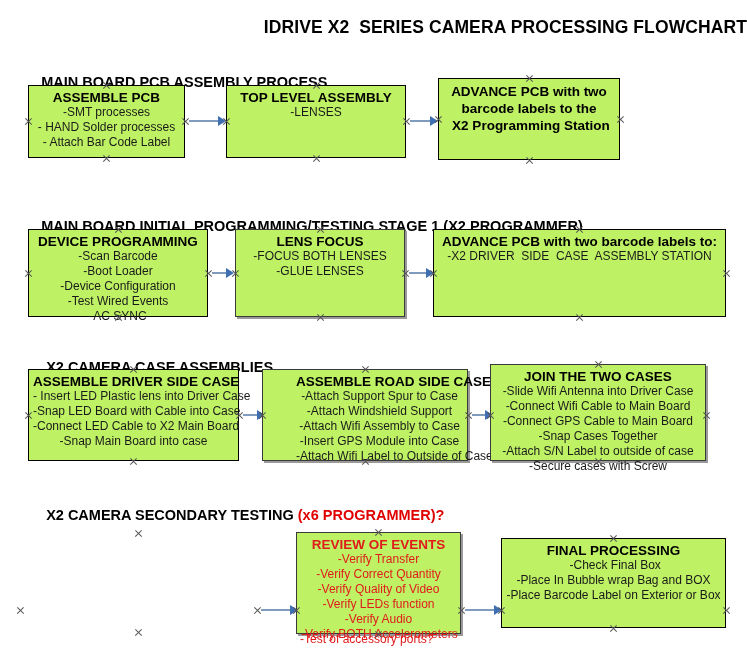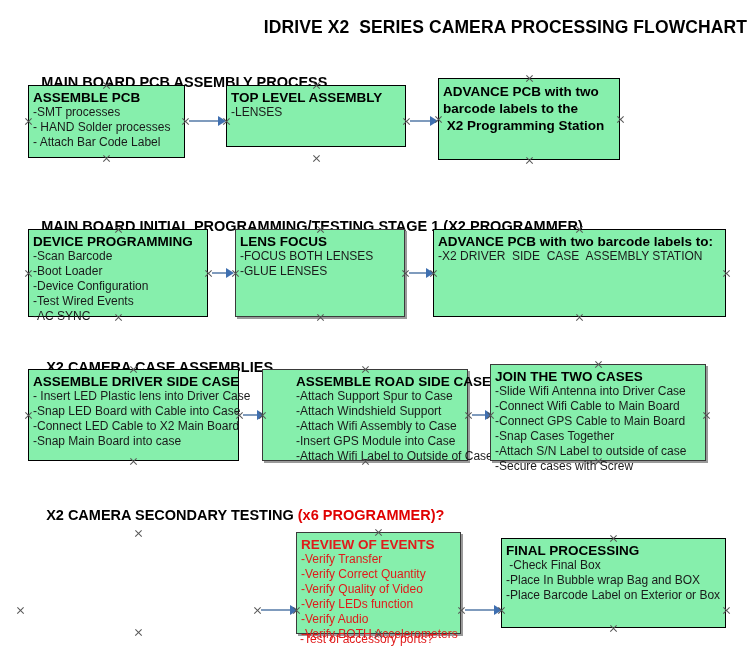--- a/index.html
+++ b/index.html
@@ -40,25 +40,26 @@
     white-space: pre;
   }
   .section-header .red-note {
     color: #e00000;
   }
 
   
   .box {
     position: absolute;
     box-sizing: border-box;
-    background: #86efac;
+    background: #bef264;
     border: 1px solid #3a3a3a;
     box-shadow: 2px 2px 0 0 #9a9a9a;
     padding: 4px 4px 2px 4px;
     overflow: visible;
+    text-align: center;
   }
   .box.plain {
     box-shadow: none;
     border: 1px solid #000000;
   }
   .box-title {
     font-size: 13.5px;
     font-weight: bold;
     color: #000000;
     line-height: 15px;
@@ -141,21 +142,21 @@
     <div class="box-line">- Attach Bar Code Label</div>
   </div>
   <div class="handle" style="left:106px; top:85px;"></div>
   <div class="handle" style="left:106px; top:158px;"></div>
   <div class="handle" style="left:28px; top:121px;"></div>
   <div class="handle" style="left:185px; top:121px;"></div>
 
   <div class="conn" style="left:189px; top:120px; width:31px;"></div>
   <div class="arrowhead" style="left:218px; top:116px;"></div>
 
-  <div class="box plain" style="left:226px; top:85px; width:180px; height:62px;">
+  <div class="box plain" style="left:226px; top:85px; width:180px; height:73px;">
     <div class="box-title">TOP LEVEL ASSEMBLY</div>
     <div class="box-line">-LENSES</div>
   </div>
   <div class="handle" style="left:316px; top:85px;"></div>
   <div class="handle" style="left:316px; top:158px;"></div>
   <div class="handle" style="left:226px; top:121px;"></div>
   <div class="handle" style="left:406px; top:121px;"></div>
 
   <div class="conn" style="left:410px; top:120px; width:25px;"></div>
   <div class="arrowhead" style="left:430px; top:116px;"></div>

